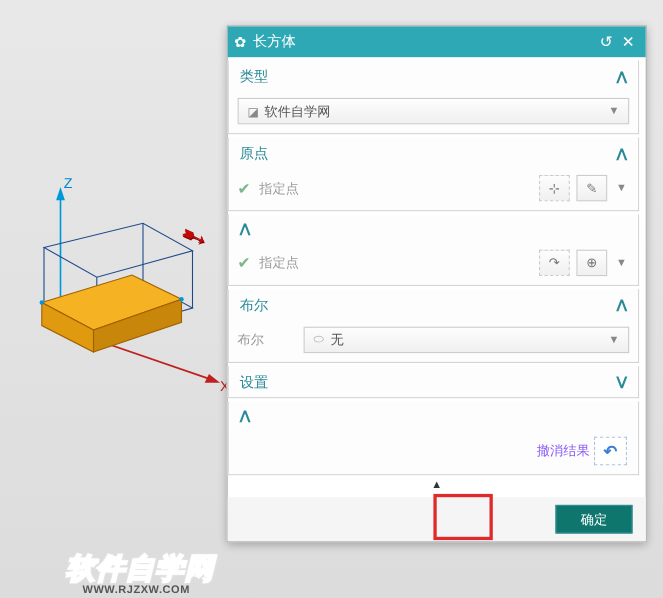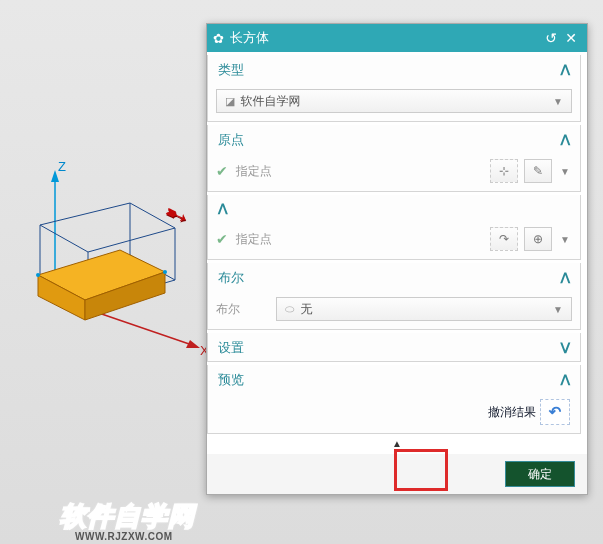--- a/index.html
+++ b/index.html
@@ -169,21 +169,21 @@
   .bool-dd .cyl-icon { color:#aaa; margin-right:6px; font-size:11px;}
 
   .preview-row {
     display: flex;
     justify-content: flex-end;
     align-items: center;
     gap: 4px;
     padding-right: 2px;
   }
   .preview-label {
-    color: #0f172a;
+    color: #8b5cf6;
     font-size: 12px;
   }
   .undo-btn {
     width: 30px;
     height: 26px;
     border: 1px dashed #b0c4e0;
     background: #fff;
     display: flex;
     align-items: center;
     justify-content: center;
@@ -216,21 +216,21 @@
     height: 26px;
     border: 1px solid #bbb;
     background: linear-gradient(#fafafa,#e8e8e8);
     display: flex;
     align-items: center;
     justify-content: center;
     font-size: 12px;
     cursor: pointer;
   }
   .btn.primary {
-    background: #14532d;
+    background: #0f766e;
     border-color: #358c99;
     color: #fff;
   }
   .red-highlight {
     position: absolute;
     border: 3px solid #de2a2a;
     pointer-events: none;
     left: 394px;
     top: 449px;
     width: 54px;
@@ -366,21 +366,20 @@
 
   <div class="section">
     <div class="section-header">
       <span class="section-title">设置</span>
       <span class="chevron">ᐯ</span>
     </div>
   </div>
 
   <div class="section">
     <div class="section-header">
-      <span class="section-title">预览</span>
       <span class="chevron">ᐱ</span>
     </div>
     <div class="section-body">
       <div class="preview-row">
         <span class="preview-label">撤消结果</span>
         <div class="undo-btn">
             <span>↶</span>
           </div>
       </div>
     </div>

